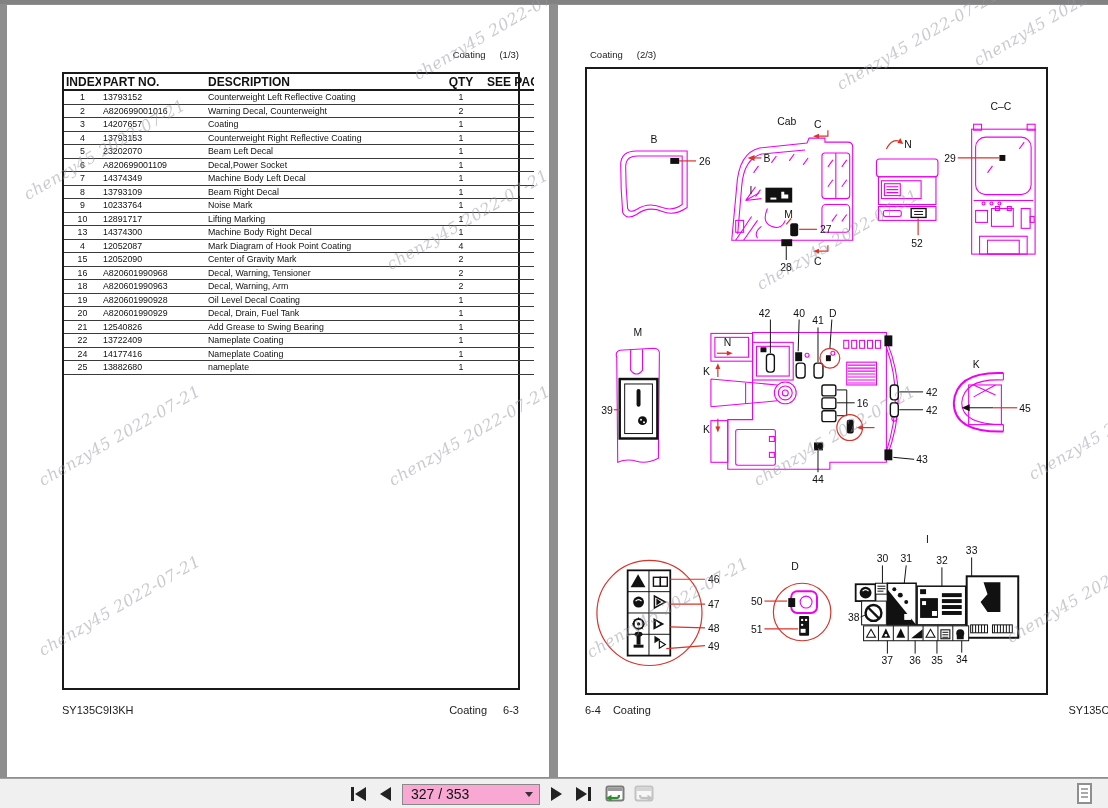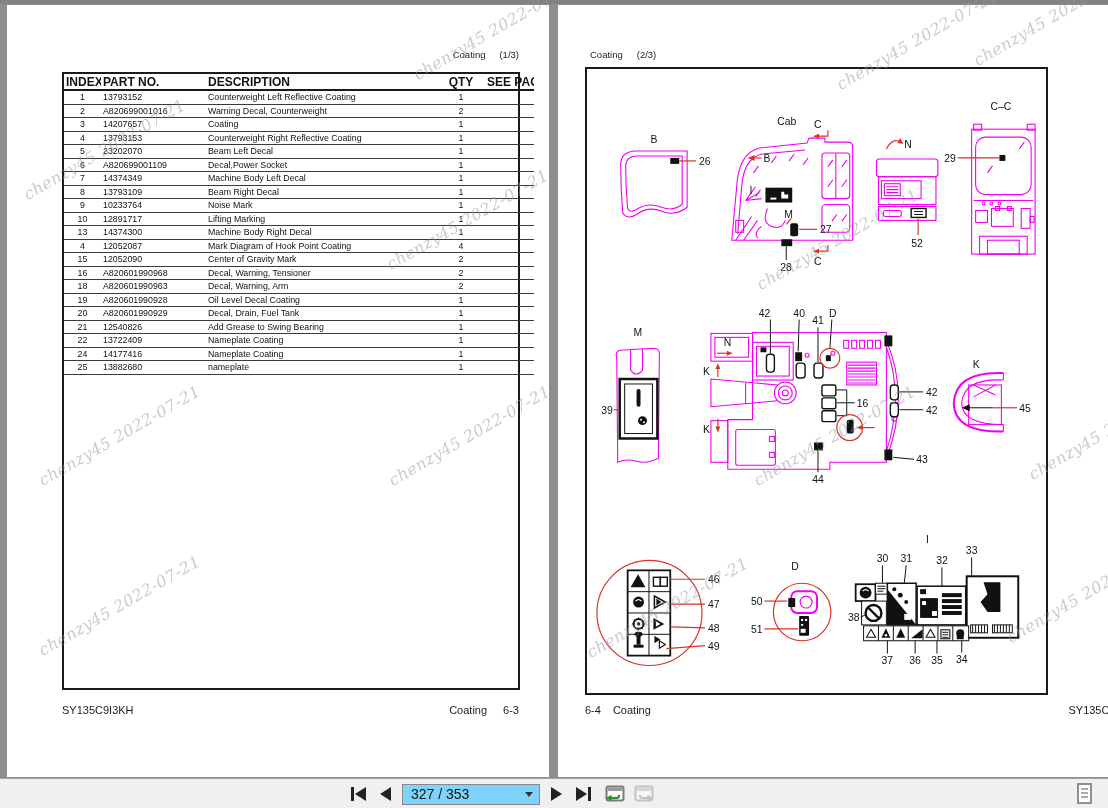--- a/index.html
+++ b/index.html
@@ -48,21 +48,21 @@
       pointer-events:none;z-index:5}
   
   .toolbar{position:absolute;left:0;bottom:0;width:1108px;height:30px;
            background:#f0f0f0;border-top:1px solid #a2a2a2;box-sizing:border-box}
   .nav{position:absolute;left:348px;top:3px;height:24px;display:flex;align-items:center}
   .navbtn{display:flex;align-items:center;gap:1px;padding:3px;cursor:pointer}
   .tri-l{width:0;height:0;border-top:7px solid transparent;border-bottom:7px solid transparent;border-right:11px solid #222}
   .tri-r{width:0;height:0;border-top:7px solid transparent;border-bottom:7px solid transparent;border-left:11px solid #222}
   .bar{width:3px;height:14px;background:#222}
   .sp8{width:8px}
-  .pagebox{width:138px;height:21px;background:#7dd3fc;border:1px solid #898989;
+  .pagebox{width:138px;height:21px;background:#f9a8d4;border:1px solid #898989;
            display:flex;align-items:center;box-sizing:border-box;margin:0 8px}
   .pagebox input{border:none;outline:none;background:transparent;
                  font:14px "Liberation Sans",sans-serif;color:#111;
                  width:100px;padding:0 0 0 8px}
   .caret{width:0;height:0;border-left:4px solid transparent;border-right:4px solid transparent;
          border-top:5px solid #333;margin-left:auto;margin-right:6px;cursor:pointer}
   .viewbtn{margin-left:9px;cursor:pointer;display:flex;align-items:center}
   .docbtn{position:absolute;right:14px;top:4px;cursor:pointer}
 </style>
 </head>

